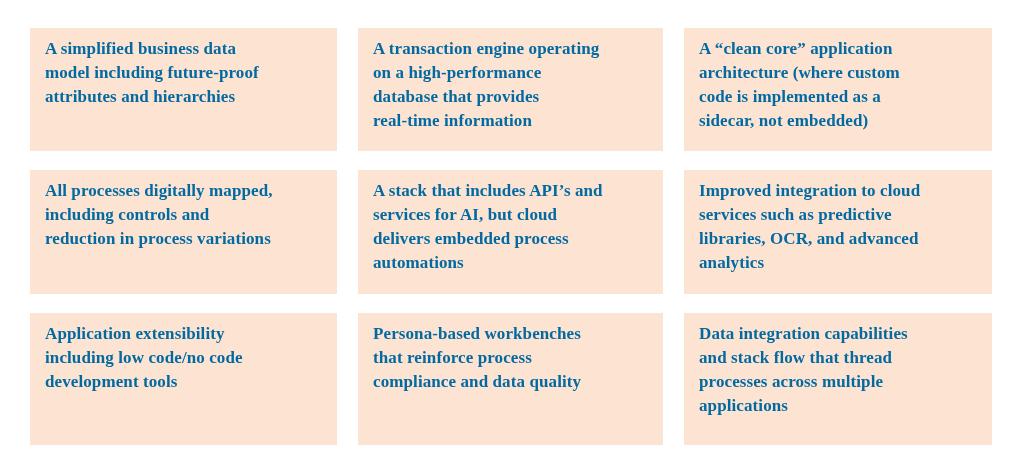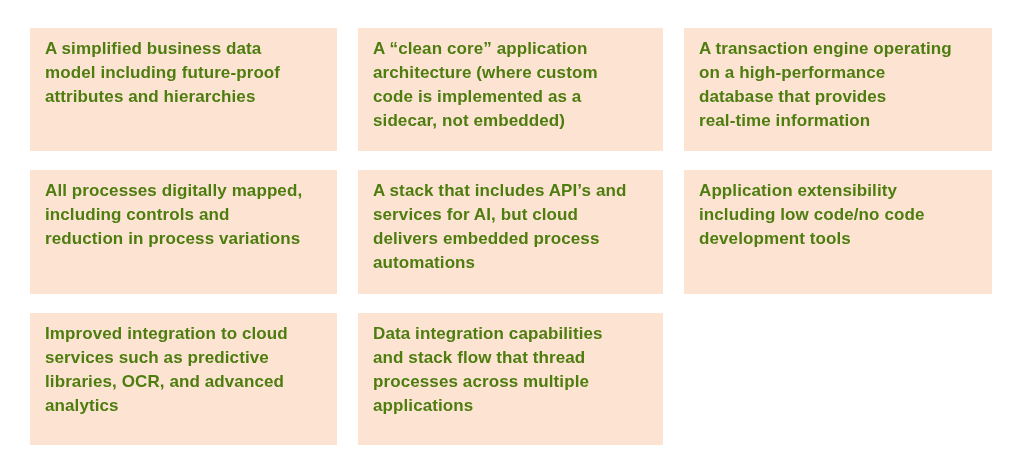--- a/index.html
+++ b/index.html
@@ -26,67 +26,73 @@
   }
   .card {
     background: #fde4d2;
     box-sizing: border-box;
     padding: 9px 12px 9px 15px;
   }
   .card-text {
     font-size: 17px;
     line-height: 24px;
     font-weight: 700;
-    color: #4d7c0f;
+    color: #0369a1;
     white-space: pre-line;
     letter-spacing: 0.1px;
+    font-family: Liberation Serif, serif;
   }
 </style>
 </head>
 <body>
 
 <div class="card-grid">
   <div class="card">
     <div class="card-text">A simplified business data
 model including future-proof
 attributes and hierarchies</div>
   </div>
   <div class="card">
+    <div class="card-text">A transaction engine operating
+on a high-performance
+database that provides
+real-time information</div>
+  </div>
+  <div class="card">
     <div class="card-text">A “clean core” application
 architecture (where custom
 code is implemented as a
 sidecar, not embedded)</div>
-  </div>
-  <div class="card">
-    <div class="card-text">A transaction engine operating
-on a high-performance
-database that provides
-real-time information</div>
   </div>
   <div class="card">
     <div class="card-text">All processes digitally mapped,
 including controls and
 reduction in process variations</div>
   </div>
   <div class="card">
     <div class="card-text">A stack that includes API’s and
 services for AI, but cloud
 delivers embedded process
 automations</div>
   </div>
   <div class="card">
+    <div class="card-text">Improved integration to cloud
+services such as predictive
+libraries, OCR, and advanced
+analytics</div>
+  </div>
+  <div class="card">
     <div class="card-text">Application extensibility
 including low code/no code
 development tools</div>
   </div>
   <div class="card">
-    <div class="card-text">Improved integration to cloud
-services such as predictive
-libraries, OCR, and advanced
-analytics</div>
+    <div class="card-text">Persona-based workbenches
+that reinforce process
+compliance and data quality</div>
   </div>
   <div class="card">
     <div class="card-text">Data integration capabilities
 and stack flow that thread
 processes across multiple
 applications</div>
   </div>
 </div>
 
 </body></html>

